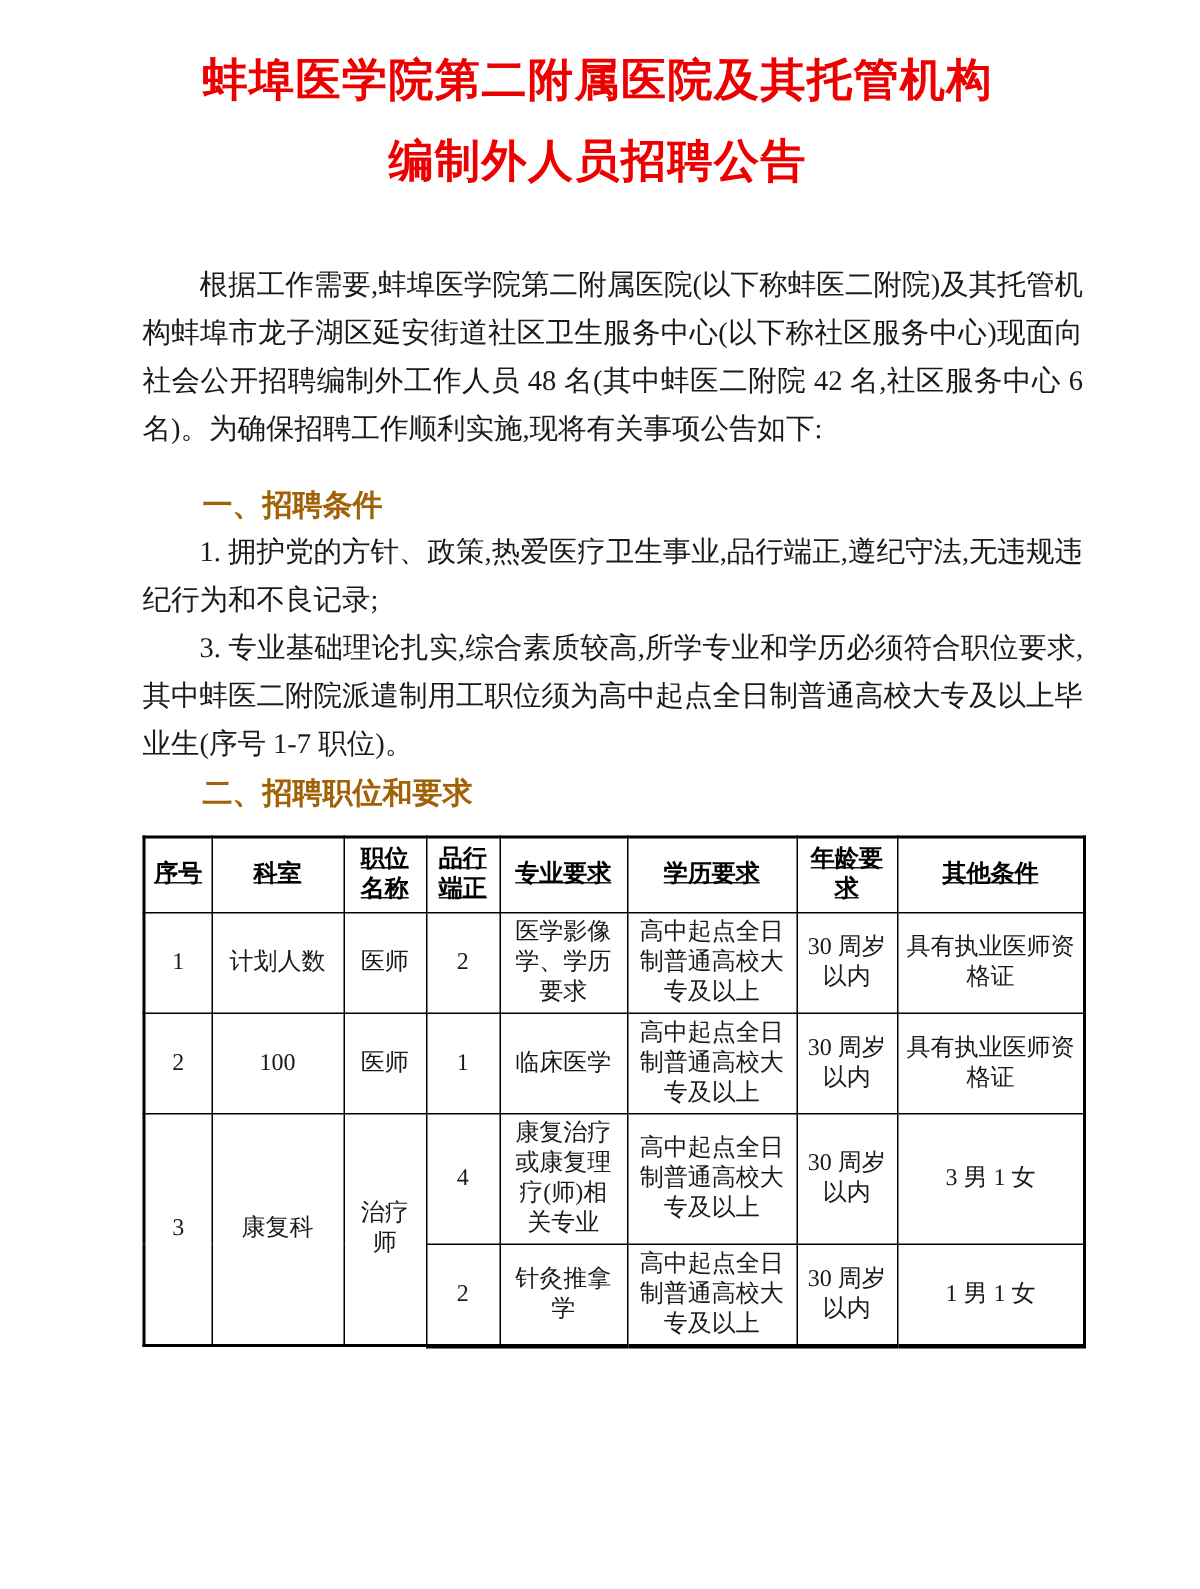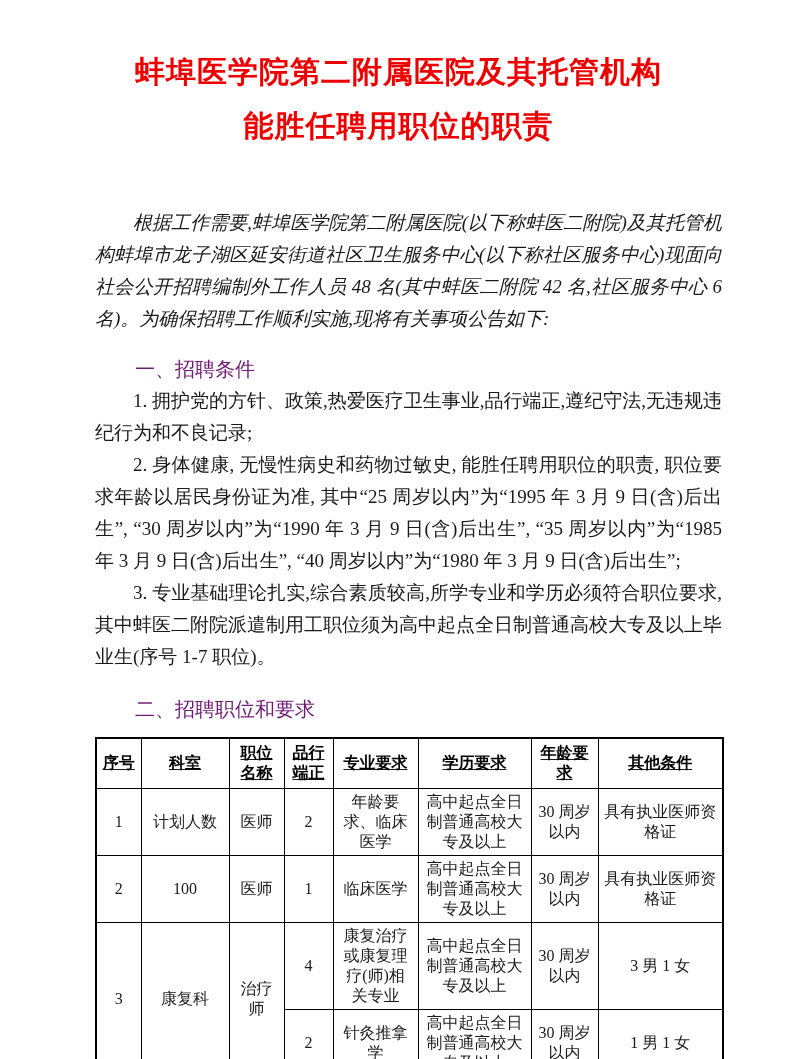--- a/index.html
+++ b/index.html
@@ -7,50 +7,50 @@
   body {
     width: 800px;
     height: 1059px;
     overflow: hidden;
     font-family: "Liberation Serif", "DejaVu Serif", serif;
     color: #1a1a1a;
   }
   .page {
     width: 780px;
     height: 1059px;
-    padding: 45px 78px 0 95px;
+    padding: 27px 78px 0 95px;
   }
   .doc-title {
     text-align: center;
     color: #ee0000;
     font-weight: bold;
     font-size: 30px;
     line-height: 54px;
     font-family: "Liberation Serif", "DejaVu Serif", serif;
     letter-spacing: 1px;
   }
   .body-text {
     width: 627px;
     font-size: 19px;
     line-height: 32px;
     text-align: justify;
     text-indent: 2em;
   }
-  .intro { margin-top: 54px; font-style: italic; }
+  .intro { margin-top: 40px; }
   .section-heading {
     width: 627px;
     font-family: "Liberation Sans", "DejaVu Sans", sans-serif;
-    font-weight: normal;
+    font-weight: bold;
     font-size: 20px;
     line-height: 32px;
     text-indent: 2em;
-    color: #701a75;
+    color: #a16207;
   }
   .heading-1 { margin-top: 18px; }
-  .heading-2 { margin-top: 20px; }
+  .heading-2 { }
   table.job-table {
     margin-top: 12px;
     border-collapse: collapse;
     table-layout: fixed;
     width: 627px;
     border: 2px solid #000;
   }
   table.job-table th, table.job-table td {
     border: 1px solid #000;
     text-align: center;
@@ -78,29 +78,28 @@
   tr.row-3b td  { border-bottom: 3px solid #000; }
   td.align-left { text-align: left; margin-left: 16px; }
 </style>
 </head>
 <body>
 
 <div class="page">
 
   <div class="doc-title">
     <div>蚌埠医学院第二附属医院及其托管机构</div>
-    <div>能胜任聘用职位的职责</div>
+    <div>编制外人员招聘公告</div>
   </div>
 
   <p class="body-text intro">根据工作需要,蚌埠医学院第二附属医院(以下称蚌医二附院)及其托管机构蚌埠市龙子湖区延安街道社区卫生服务中心(以下称社区服务中心)现面向社会公开招聘编制外工作人员 48 名(其中蚌医二附院 42 名,社区服务中心 6 名)。为确保招聘工作顺利实施,现将有关事项公告如下:</p>
 
   <h2 class="section-heading heading-1">一、招聘条件</h2>
 
   <p class="body-text">1. 拥护党的方针、政策,热爱医疗卫生事业,品行端正,遵纪守法,无违规违纪行为和不良记录;</p>
-  <p class="body-text">2. 身体健康, 无慢性病史和药物过敏史, 能胜任聘用职位的职责, 职位要求年龄以居民身份证为准, 其中“25 周岁以内”为“1995 年 3 月 9 日(含)后出生”, “30 周岁以内”为“1990 年 3 月 9 日(含)后出生”, “35 周岁以内”为“1985 年 3 月 9 日(含)后出生”, “40 周岁以内”为“1980 年 3 月 9 日(含)后出生”;</p>
   <p class="body-text">3. 专业基础理论扎实,综合素质较高,所学专业和学历必须符合职位要求,其中蚌医二附院派遣制用工职位须为高中起点全日制普通高校大专及以上毕业生(序号 1-7 职位)。</p>
 
   <h2 class="section-heading heading-2">二、招聘职位和要求</h2>
 
   <table class="job-table">
     <colgroup>
       <col style="width:45px">
         <col style="width:88px">
         <col style="width:55px">
         <col style="width:49px">
@@ -118,21 +117,21 @@
       <th>专业要求</th>
       <th>学历要求</th>
       <th>年龄要求</th>
       <th>其他条件</th>
     </tr>
     <tr class="row-1">
       <td>1</td>
       <td>计划人数</td>
       <td>医师</td>
       <td>2</td>
-      <td>年龄要求、临床医学</td>
+      <td>医学影像学、学历要求</td>
       <td>高中起点全日制普通高校大专及以上</td>
       <td>30 周岁以内</td>
       <td class="align-left">具有执业医师资格证</td>
     </tr>
     <tr class="row-2">
       <td>2</td>
       <td>100</td>
       <td>医师</td>
       <td>1</td>
       <td>临床医学</td>

